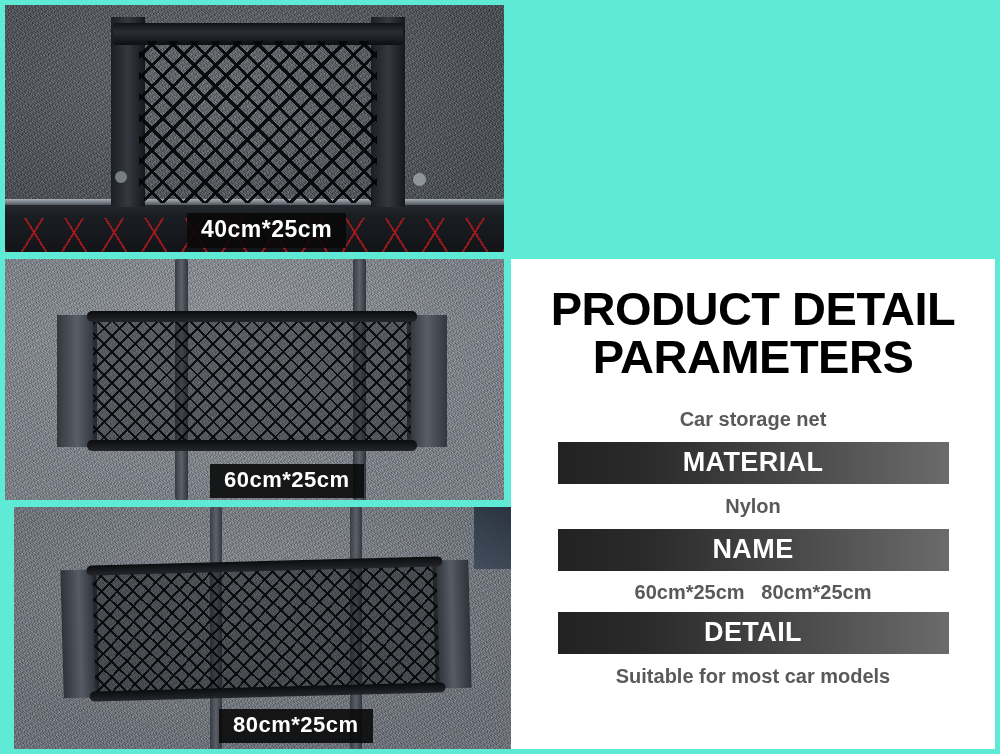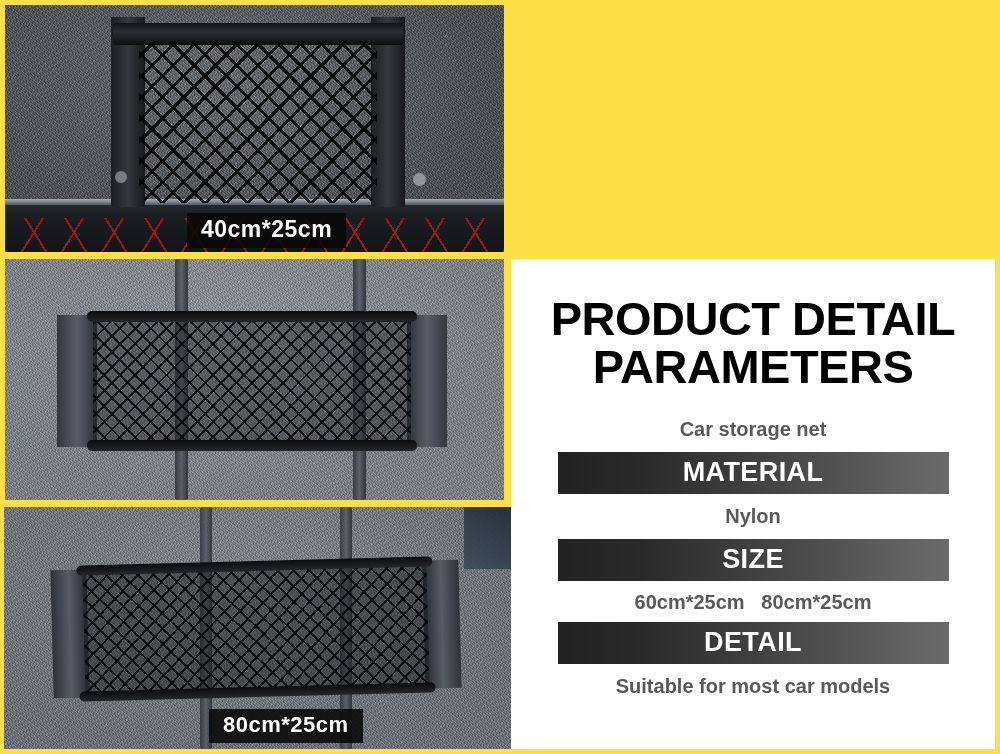--- a/index.html
+++ b/index.html
@@ -4,21 +4,21 @@
 <style>
   html,body{margin:0;padding:0;}
   body{
     width:1000px;height:754px;
     background:#d3d3d3;
     font-family:"Liberation Sans",sans-serif;
     overflow:hidden;
   }
   .sheet{
     position:relative;width:1000px;height:754px;
-    background:#fde047;
+    background:#5eead4;
     box-sizing:border-box;
   }
 
   
   .panel{position:absolute;overflow:hidden;background:#3a3f46;}
   .panel .photo{position:absolute;inset:0;}
 
   
   .carpet{
     position:absolute;inset:-10%;
@@ -157,55 +157,56 @@
       <div class="rail soft" style="left:348px;top:0;width:13px;height:100%;opacity:.85;"></div>
 
       <div class="net" style="left:52px;top:56px;width:390px;height:132px;">
         <div class="side" style="left:0;width:40px;background:linear-gradient(90deg,#33383e,#585e66 50%,#2b3036);"></div>
         <div class="side" style="right:0;width:40px;background:linear-gradient(90deg,#2b3036,#585e66 50%,#33383e);"></div>
         <div class="mesh fine" style="left:36px;right:36px;top:4px;bottom:4px;background-color:rgba(30,33,38,.45);"></div>
         <div class="edge" style="left:30px;right:30px;top:-4px;height:11px;"></div>
         <div class="edge" style="left:30px;right:30px;bottom:-4px;height:11px;"></div>
       </div>
     </div>
-  </div>
-
-  <div class="panel" style="left:4px;top:507px;width:538px;height:242px;">
+    <div class="size-chip" style="left:205px;bottom:2px;font-size:22px;">60cm*25cm</div>
+  </div>
+
+  <div class="panel" style="left:14px;top:507px;width:538px;height:242px;">
     <div class="photo">
       <div class="carpet mid"></div>
       <div class="rail soft" style="left:196px;top:0;width:12px;height:100%;opacity:.8;"></div>
       <div class="rail soft" style="left:336px;top:0;width:12px;height:100%;opacity:.8;"></div>
       <div style="position:absolute;right:0;top:0;width:78px;height:62px;background:linear-gradient(210deg,#1b2430,#3d4a5a);opacity:.9;"></div>
 
       <div class="net" style="left:48px;top:58px;width:408px;height:128px;transform:rotate(-1.5deg);">
         <div class="side" style="left:0;width:36px;background:linear-gradient(90deg,#2e333a,#565c64 50%,#262b31);"></div>
         <div class="side" style="right:0;width:36px;background:linear-gradient(90deg,#262b31,#565c64 50%,#2e333a);"></div>
         <div class="mesh fine" style="left:32px;right:32px;top:4px;bottom:4px;background-color:rgba(26,29,34,.5);"></div>
         <div class="edge" style="left:26px;right:26px;top:-4px;height:10px;"></div>
         <div class="edge" style="left:26px;right:26px;bottom:-4px;height:10px;"></div>
       </div>
     </div>
     <div class="size-chip" style="left:205px;bottom:6px;font-size:22px;">80cm*25cm</div>
   </div>
 
   <div class="params" style="left:511px;top:259px;width:484px;height:490px;">
 
-    <div class="title" style="margin-top:36px;font-size:47px;">
+    <div class="title" style="margin-top:26px;font-size:47px;">
       <span class="l1">PRODUCT DETAIL</span>
       <span class="l2">PARAMETERS</span>
     </div>
 
     <div class="rows" style="margin-top:16px;">
 
       <div class="val">Car storage net</div>
 
       <div class="bar">MATERIAL</div>
       <div class="val">Nylon</div>
 
-      <div class="bar">SIZE</div>
+      <div class="bar">NAME</div>
       <div class="val sizes">
         <span class="srow">60cm*25cm   80cm*25cm</span>
       </div>
 
       <div class="bar">DETAIL</div>
       <div class="val">Suitable for most car models</div>
 
     </div>
   </div>
 

